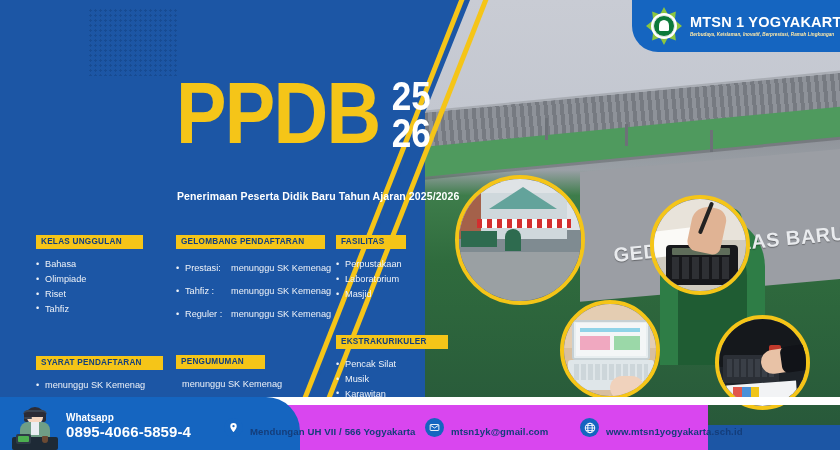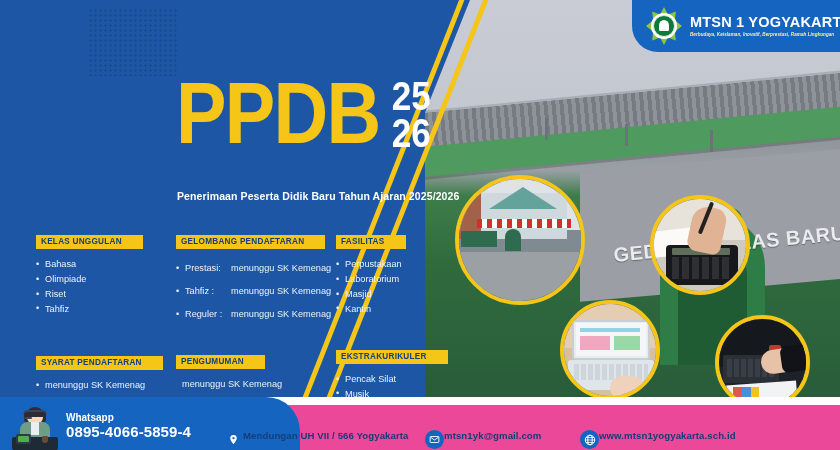--- a/index.html
+++ b/index.html
@@ -166,22 +166,22 @@
   ul.items.spaced li { line-height:2.5; }
   .kv { display:inline-block; }
   .kv .k { display:inline-block; width:46px; }
   .plain {
     color:#eef2f8; font-size:9.2px; padding-left:6px; line-height:1.6;
   }
   .sect { margin-bottom:16px; }
 
   
   .footer {
-    position:absolute; left:0; bottom:0; width:840px; height:45px;
-    background:#ec4899; z-index:20;
+    position:absolute; left:0; bottom:0; width:708px; height:45px;
+    background:#d946ef; z-index:20;
   }
   .footer-blue2 {
     position:absolute; left:0; top:-8px; width:300px; height:53px;
     background:#1565c0; border-top-right-radius:34px;
   }
   .op {
     position:absolute; left:12px; top:2px; width:46px; height:43px; z-index:3;
   }
   .op .head{position:absolute;left:15px;top:2px;width:16px;height:15px;background:#f6d7c0;border-radius:50% 50% 45% 45%;}
   .op .hair{position:absolute;left:13px;top:0px;width:20px;height:10px;background:#2c2c36;border-radius:10px 10px 0 0;}
@@ -196,21 +196,21 @@
   .op .lapscr{position:absolute;left:6px;top:29px;width:11px;height:6px;background:#4caf50;border-radius:1px;}
   .op .cup{position:absolute;left:30px;top:29px;width:6px;height:7px;background:#6b4a33;border-radius:1px 1px 3px 3px;}
 
   .wa {
     position:absolute; left:66px; top:7px; z-index:4; color:#fff;
   }
   .wa .lbl { font-size:10px; font-weight:bold; line-height:1.1; }
   .wa .num { font-size:15px; font-weight:bold; letter-spacing:.1px; line-height:1.25; }
 
   .fitem {
-    position:absolute; display:flex; align-items:flex-start; top:13px; z-index:4;margin-top:12px;
+    position:absolute; display:flex; align-items:flex-end; gap:7px; top:13px; z-index:4;
   }
   .fitem .ic {
     width:19px; height:19px; border-radius:50%; background:#1565c0;
     display:flex; align-items:center; justify-content:center; flex:0 0 19px;
   }
   .fitem .ic svg { display:block; }
   .fitem .tx {
     color:#143d7a; font-size:9.6px; font-weight:bold; letter-spacing:.1px; white-space:nowrap;
   }
   .f-addr { left:224px; }
@@ -400,21 +400,20 @@
       </div>
     </div>
 
     <div class="col col3">
       <div class="sect">
         <div class="badge">FASILITAS</div>
         <ul class="items">
           <li>Perpustakaan</li>
           <li>Laboratorium</li>
           <li>Masjid</li>
-          <li>Kantin</li>
         </ul>
       </div>
       <div style="height:12px"></div>
       <div class="sect">
         <div class="badge">EKSTRAKURIKULER</div>
         <ul class="items">
           <li>Pencak Silat</li>
           <li>Musik</li>
           <li>Karawitan</li>
           <li>Kaligrafi</li>

